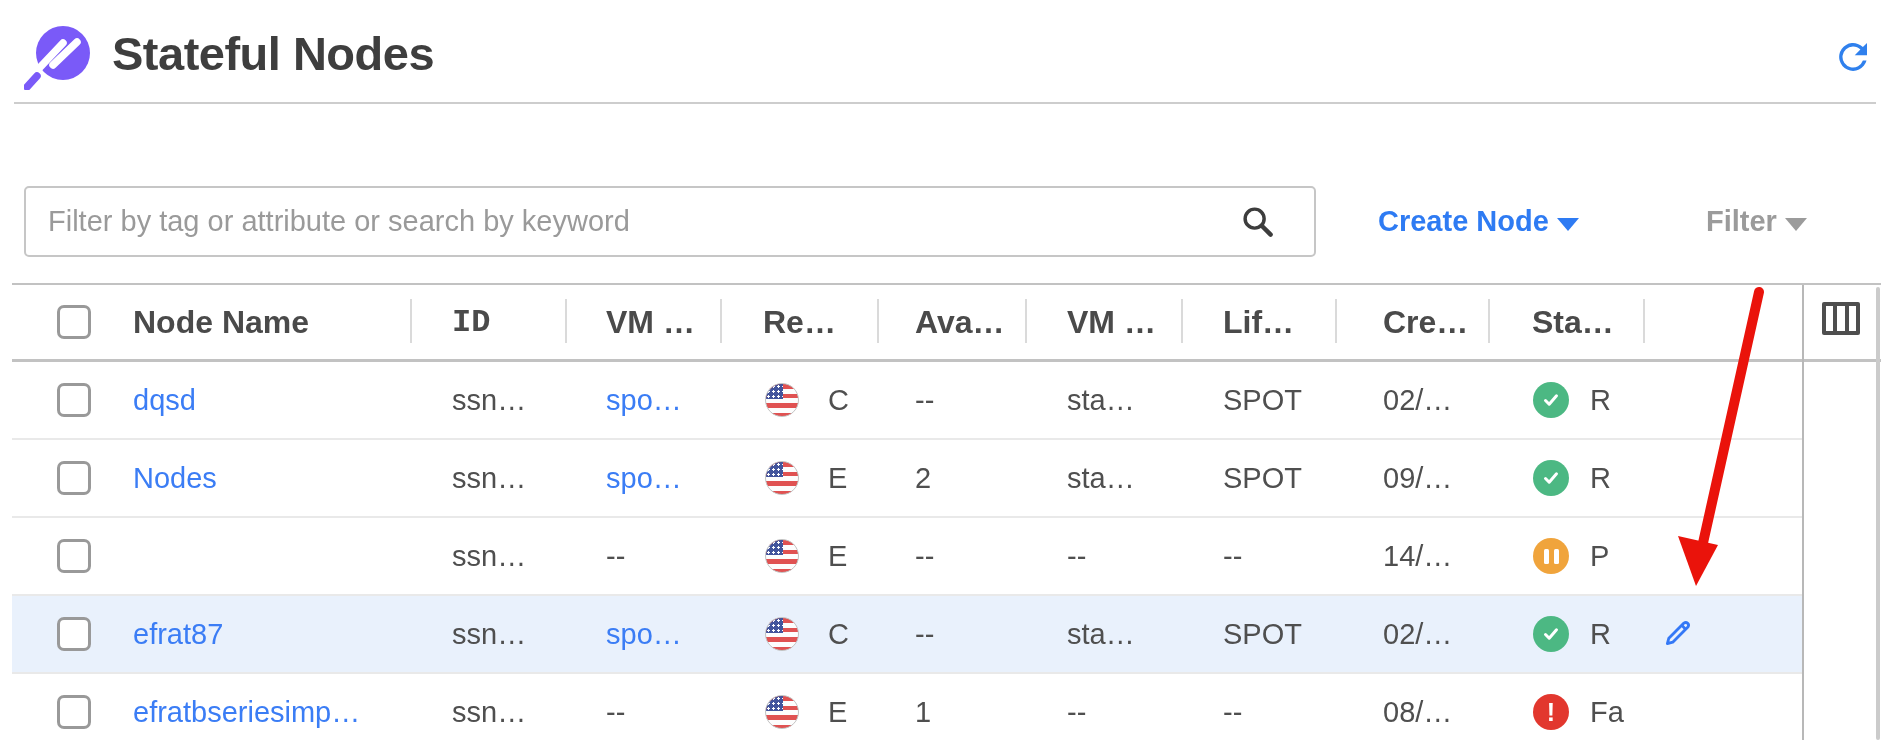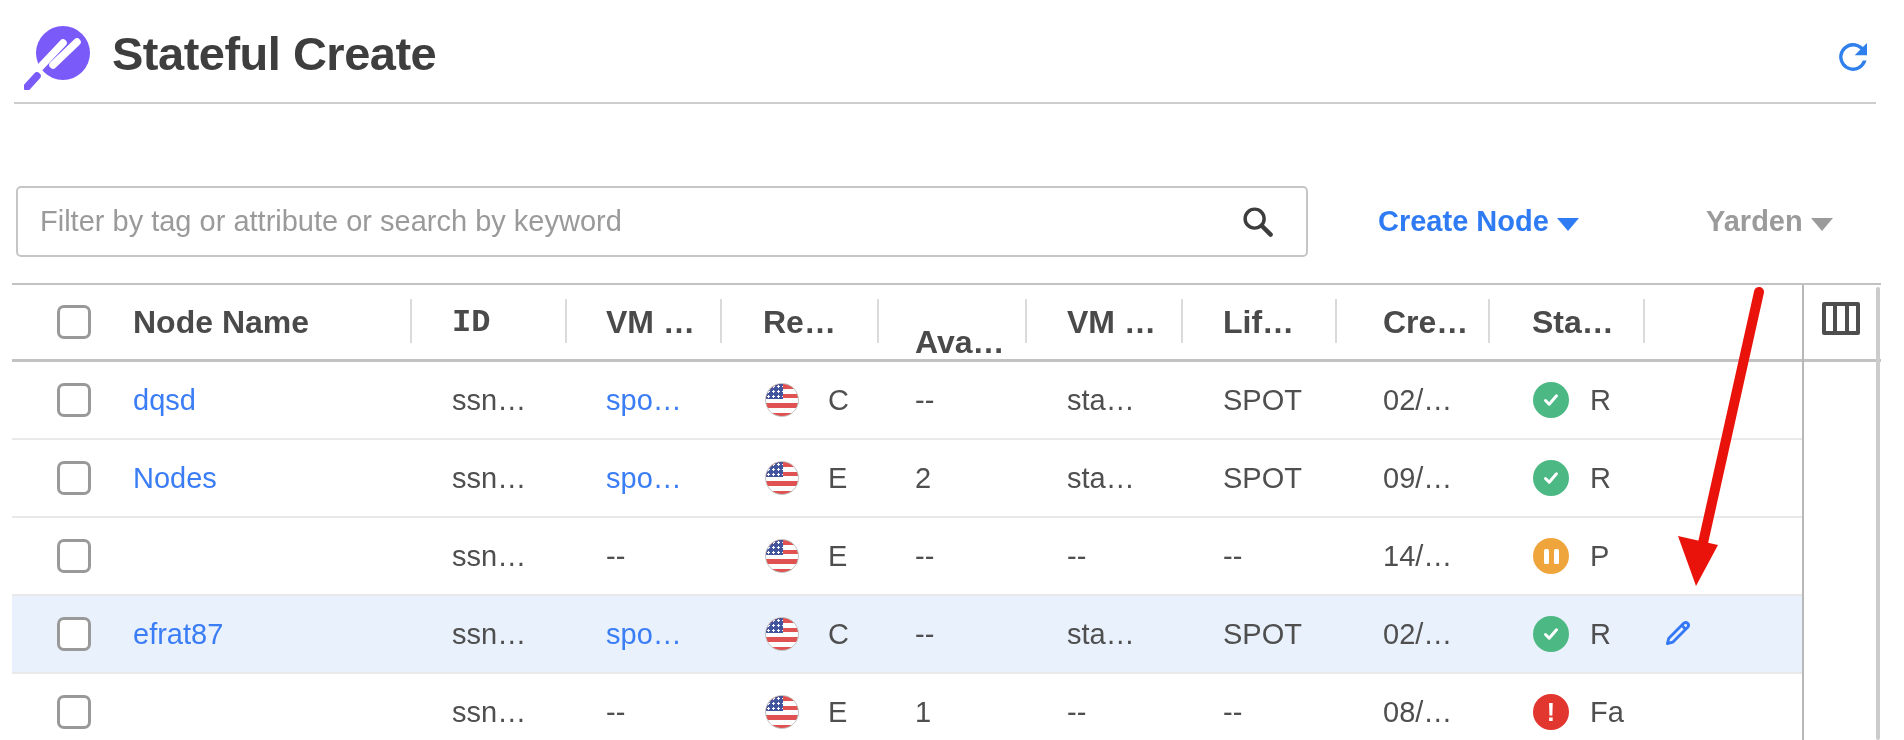--- a/index.html
+++ b/index.html
@@ -8,21 +8,21 @@
        font-family:"Liberation Sans",sans-serif;color:#4a4a4a}
   .abs{position:absolute}
 
   
   #logo{left:24px;top:18px}
   #title{left:112px;top:26px;font-size:47px;font-weight:700;color:#3e3e3e;letter-spacing:-.5px;white-space:nowrap}
   #refresh{left:1832px;top:36px;width:42px;height:42px;background:none;border:none;padding:0;cursor:pointer}
   #divider{left:14px;top:102px;width:1862px;height:2px;background:#cdcdcd}
 
   
-  #filter{left:16px;top:186px;width:1292px;height:71px;border:2px solid #c6c6c6;border-radius:5px;
+  #filter{left:24px;top:186px;width:1292px;height:71px;border:2px solid #c6c6c6;border-radius:5px;
           font-size:29px;padding:0 72px 0 22px;color:#444;font-family:inherit;outline:none}
   #filter::placeholder{color:#9a9a9a}
   #search-ic{left:1238px;top:202px;pointer-events:none}
   .ddl{top:186px;height:71px;display:flex;align-items:center;gap:8px;font-size:29px;font-weight:700;cursor:pointer;white-space:nowrap}
   #create{left:1378px;color:#2e7bf3}
   #actions{left:1706px;color:#9b9b9b}
   .caret{width:0;height:0;border-left:11px solid transparent;border-right:11px solid transparent;
          border-top:13px solid currentColor;margin-top:5px}
 
   
@@ -67,52 +67,52 @@
 </style>
 </head>
 <body>
 
 <svg id="logo" class="abs" width="76" height="72" viewBox="0 0 76 72">
   <circle cx="39" cy="35" r="27" fill="#7a5af8"></circle>
   <line x1="4" y1="62" x2="39" y2="25" stroke="#fff" stroke-width="7.5" stroke-linecap="round"></line>
   <line x1="29" y1="47" x2="53" y2="24" stroke="#fff" stroke-width="7.5" stroke-linecap="round"></line>
   <line x1="3" y1="69" x2="13" y2="58" stroke="#7a5af8" stroke-width="7.5" stroke-linecap="round"></line>
 </svg>
-<div id="title" class="abs">Stateful Create</div>
+<div id="title" class="abs">Stateful Nodes</div>
 
 <button id="refresh" class="abs">
   <svg width="42" height="42" viewBox="0 0 24 24">
     <path fill="#2f80ed" d="M17.65 6.35A7.95 7.95 0 1 0 19.73 14h-2.08A6 6 0 1 1 12 6c1.66 0 3.14.69 4.22 1.78L13 11h7V4l-2.35 2.35z"></path>
   </svg>
 </button>
 <div id="divider" class="abs"></div>
 
 <input id="filter" class="abs" type="text" value="" placeholder="Filter by tag or attribute or search by keyword" style="">
 <svg id="search-ic" class="abs" width="38" height="38" viewBox="0 0 24 24">
   <circle cx="10.5" cy="10.5" r="6" fill="none" stroke="#3d3d3d" stroke-width="2.2"></circle>
   <line x1="15" y1="15" x2="20.6" y2="20.6" stroke="#3d3d3d" stroke-width="2.8" stroke-linecap="round"></line>
 </svg>
 
 <div id="create" class="abs ddl">
   <span>Create Node</span>
   <span class="caret"></span>
 </div>
 <div id="actions" class="abs ddl">
-  <span>Yarden</span>
+  <span>Filter</span>
   <span class="caret"></span>
 </div>
 
 <div id="tbl-top" class="abs"></div>
 <div id="thead" class="abs">
   <div class="cb"></div>
 <span class="hcell" style="left: 121px;">Node Name</span>
     <span class="hcell" style="left: 440px; font-family: Liberation Mono, monospace;">ID</span>
     <span class="hcell" style="left: 594px;">VM …</span>
     <span class="hcell" style="left: 751px;">Re…</span>
-    <span class="hcell" style="left: 903px; margin-top: 20px;">Ava…</span>
+    <span class="hcell" style="left: 903px;">Ava…</span>
     <span class="hcell" style="left: 1055px;">VM …</span>
     <span class="hcell" style="left: 1211px;">Lif…</span>
     <span class="hcell" style="left: 1371px;">Cre…</span>
     <span class="hcell" style="left: 1520px;">Sta…</span>
     <span class="hsep" style="left: 398px;"></span>
     <span class="hsep" style="left: 553px;"></span>
     <span class="hsep" style="left: 708px;"></span>
     <span class="hsep" style="left: 865px;"></span>
     <span class="hsep" style="left: 1013px;"></span>
     <span class="hsep" style="left: 1169px;"></span>
@@ -192,20 +192,21 @@
         </svg>
       </div>
       <span class="cell status-txt" style="left: 1578px;">R</span>
       <button class="pencil"><svg width="34" height="34" viewBox="0 0 24 24">
           <path fill="none" stroke="#3478f6" stroke-width="2" stroke-linejoin="round" d="M4.5 19.5l1-3.8L16.2 5a2 2 0 0 1 2.8 2.8L8.3 18.5l-3.8 1z"></path>
           <path stroke="#3478f6" stroke-width="2" d="M14.6 6.6l2.8 2.8"></path>
         </svg></button>
     </div>
     <div class="row">
       <div class="cb"></div>
+      <span class="cell link" style="left: 121px;">efratbseriesimp…</span>
       <span class="cell " style="left: 440px;">ssn…</span>
       <span class="cell " style="left: 594px;">--</span>
       <span class="flag"></span>
       <span class="cell " style="left: 816px;">E</span>
       <span class="cell " style="left: 903px;">1</span>
       <span class="cell " style="left: 1055px;">--</span>
       <span class="cell " style="left: 1211px;">--</span>
       <span class="cell " style="left: 1371px;">08/…</span>
       <div class="badge failed">!</div>
       <span class="cell status-txt" style="left: 1578px;">Fa</span>

